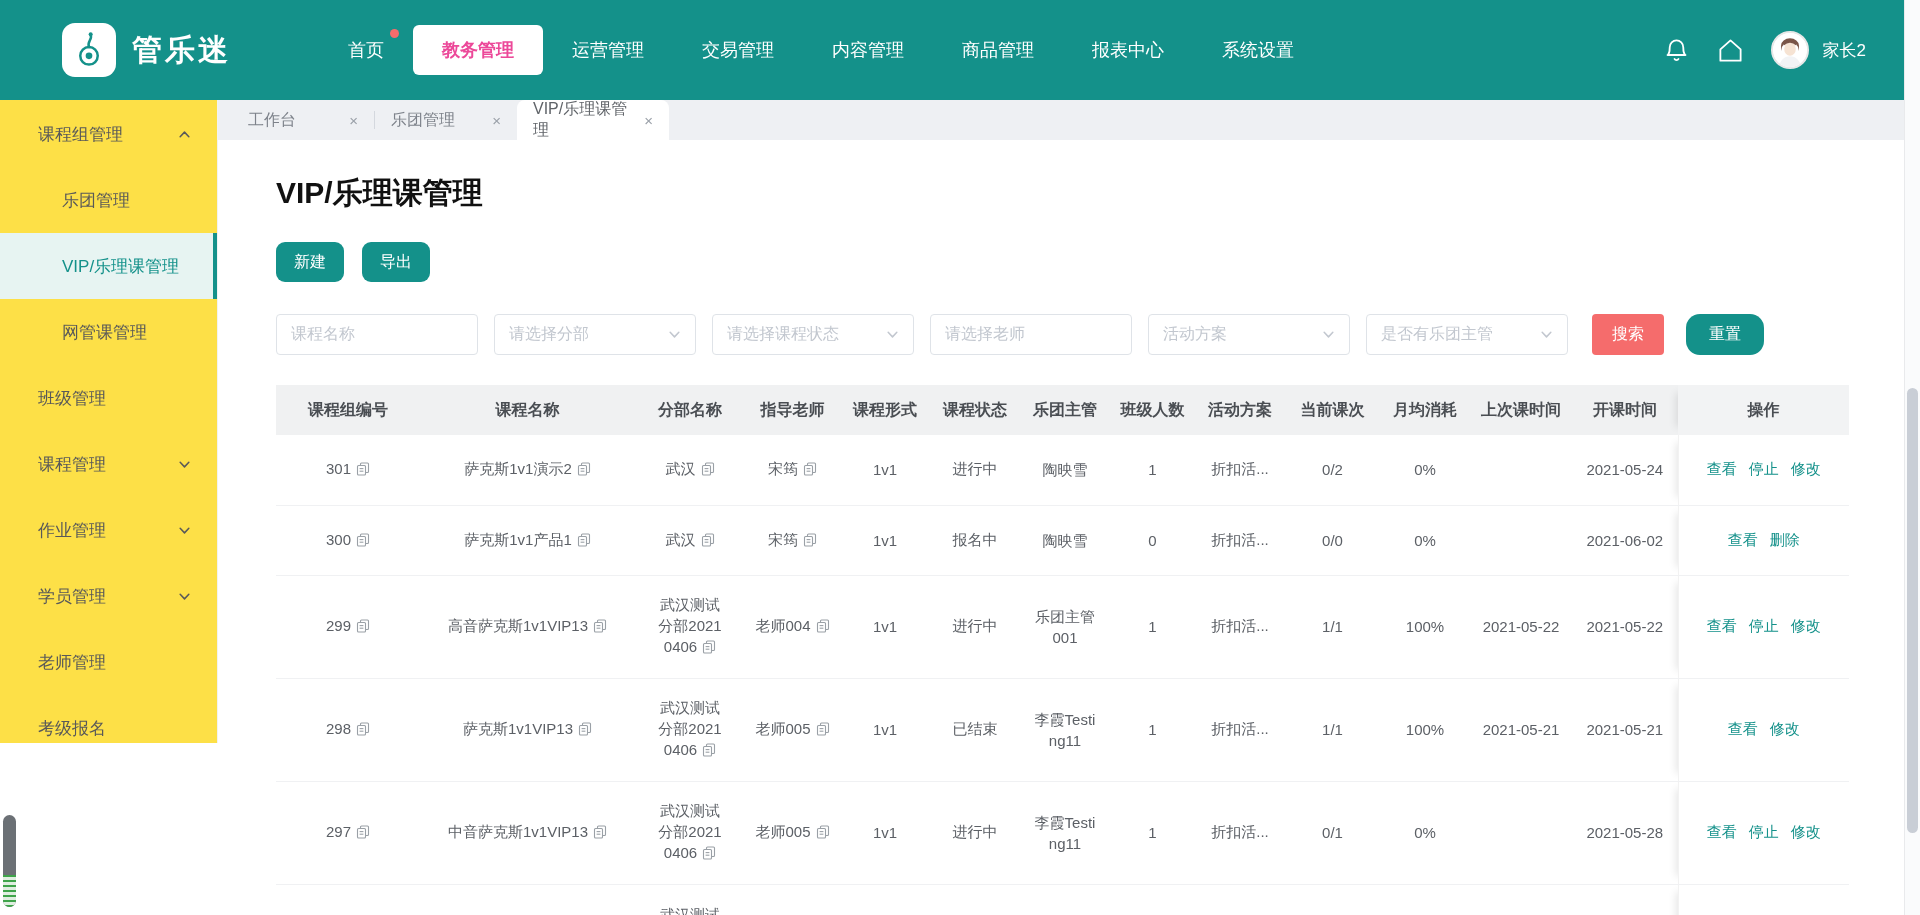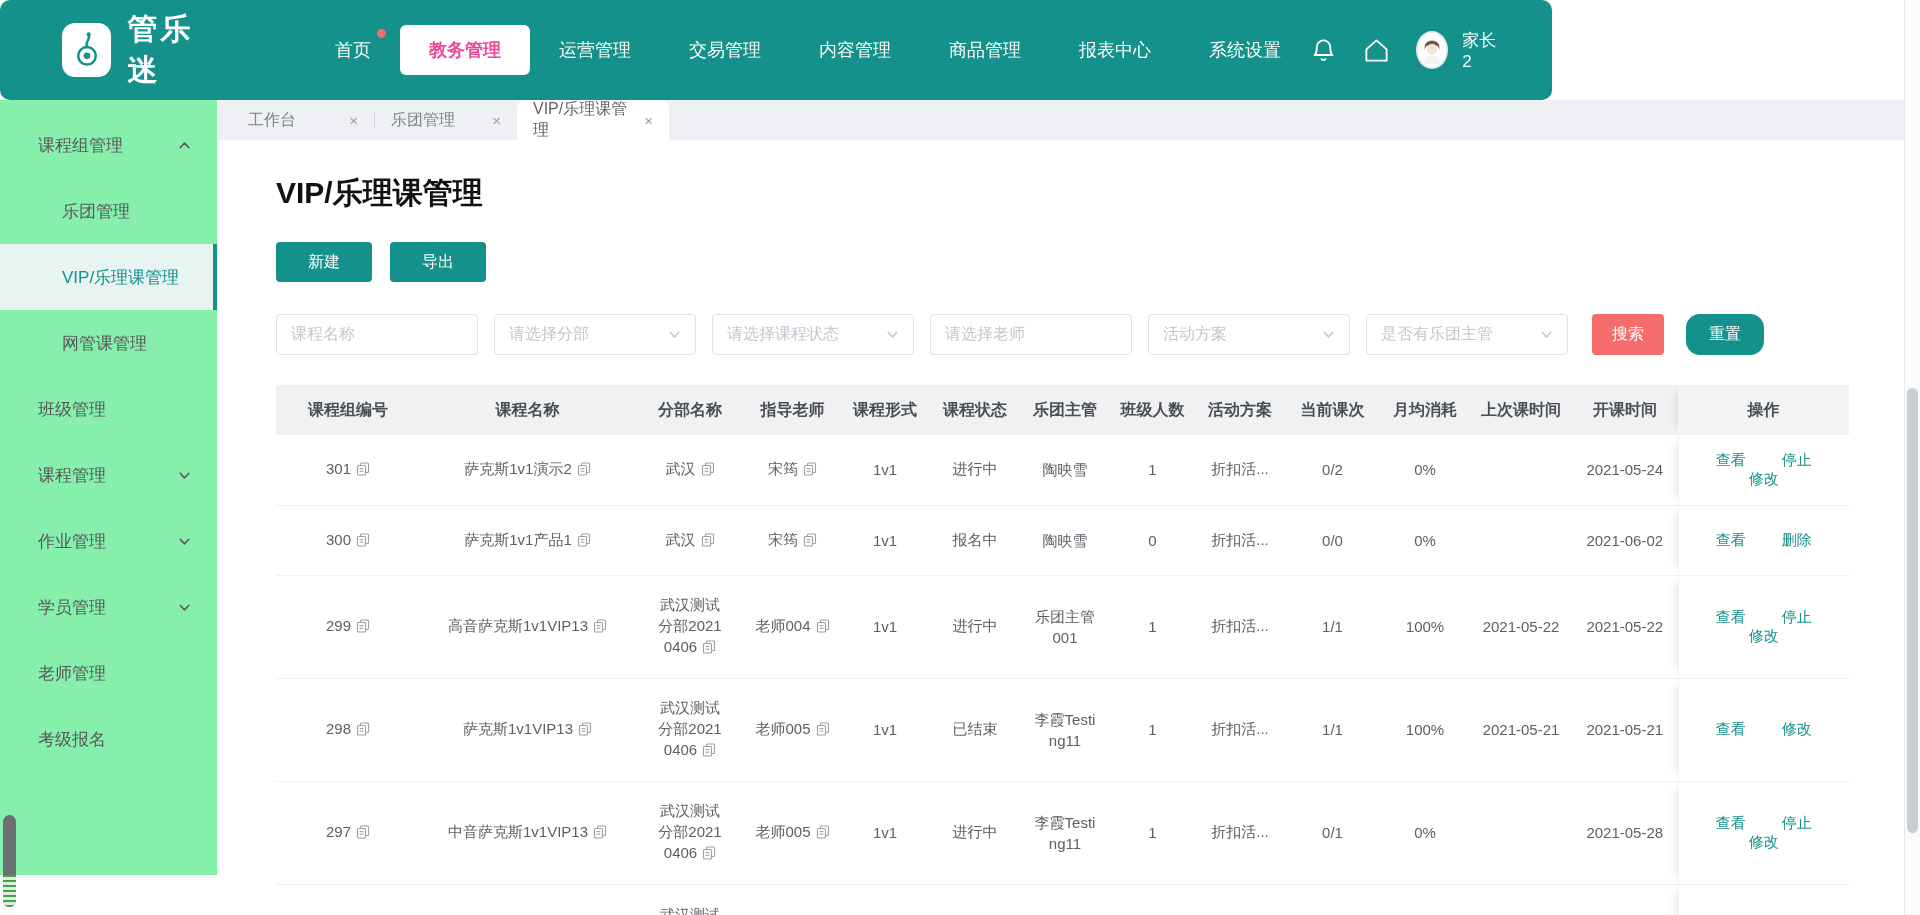--- a/index.html
+++ b/index.html
@@ -1,39 +1,39 @@
 <!DOCTYPE html>
 <html><head>
 <meta charset="utf-8">
 <style>
   * { box-sizing: border-box; margin: 0; padding: 0; }
   html,body { width:1920px; height:915px; overflow:hidden; background:#fff;
     font-family:"Liberation Sans","DejaVu Sans",sans-serif; }
   .app { position:relative; width:1920px; height:915px; overflow:hidden; }
 
   
-  .topbar { position:absolute; top:0; left:0; width:1552px; height:100px;
-    background:#14918A; display:flex; align-items:center; padding:0 54px 0 62px; color:#fff;border-radius:10px; }
+  .topbar { position:absolute; top:0; left:0; width:1920px; height:100px;
+    background:#14918A; display:flex; align-items:center; padding:0 54px 0 62px; color:#fff; }
   .logo { display:flex; align-items:center; gap:16px; }
   .logo-box { width:54px; height:54px; background:#fff; border-radius:13px;
     display:flex; align-items:center; justify-content:center; }
   .brand { font-size:30px; font-weight:bold; letter-spacing:3px; }
   .mainnav { display:flex; align-items:center; margin-left:88px; gap:0; }
   .nav-item { position:relative; font-size:18px; padding:13px 29px; cursor:pointer; white-space:nowrap; }
   .nav-item.active { background:#fff; color:#ec4899; border-radius:6px; font-weight:bold; }
   .nav-dot { position:absolute; top:4px; right:14px; width:9px; height:9px; border-radius:50%; background:#F56C6C; }
   .top-right { margin-left:auto; display:flex; align-items:center; gap:26px; }
   .top-icon { width:28px; height:28px; display:flex; align-items:center; justify-content:center; cursor:pointer; }
   .avatar { width:38px; height:38px; border-radius:50%; background:#fff; overflow:hidden;
     display:flex; align-items:center; justify-content:center; border:2px solid #e8e8e8; }
   .username { font-size:17px; margin-left:-12px; }
 
   
-  .sidebar { position:absolute; top:100px; left:0; width:218px; height:775px; background:#86efac;
-    border-right:1px solid #f2f2f2; padding-top:12px; }
+  .sidebar { position:absolute; top:100px; left:0; width:218px; height:643px; background:#fde047;
+    border-right:1px solid #f2f2f2; padding-top:1px; }
   .menu-item { height:66px; display:flex; align-items:center; font-size:17px; color:#595959; cursor:pointer; }
   .menu-item.group { padding-left:38px; }
   .menu-item.child { padding-left:62px; }
   .menu-item.plain { padding-left:38px; }
   .menu-item.active { background:#E7F4F2; color:#14918A; border-right:4px solid #14918A; font-weight:500; }
   .menu-chevron { margin-left:auto; margin-right:26px; display:flex; }
   .menu-chevron svg { stroke:#99a0a8; }
   .menu-chevron.up svg { transform:rotate(180deg); }
 
   
@@ -55,22 +55,22 @@
   .collapse-rail { position:absolute; left:219px; top:140px; width:21px; height:342px; background:#EDF1F6; }
   .collapse-handle { position:absolute; left:219px; top:482px; width:21px; height:76px; background:#D6DDE5;
     clip-path:polygon(0 0,100% 22%,100% 78%,0 100%); display:flex; align-items:center; justify-content:center;
     color:#fff; font-size:15px; cursor:pointer; }
 
   
   .content { position:absolute; top:140px; left:218px; width:1702px; height:775px;
     background:#fff; padding:30px 0 0 58px; overflow:hidden; }
   .page-title { font-size:30px; line-height:46px; font-weight:bold; color:#111; margin-bottom:26px; }
   .btn-row { display:flex; gap:18px; margin-bottom:32px; }
-  .btn { height:40px; padding:0 32px; background:#14918A; color:#fff; font-size:16px;
-    border:none; border-radius:4px; cursor:pointer; white-space:nowrap; }
+  .btn { height:40px; padding:0 18px; background:#14918A; color:#fff; font-size:16px;
+    border:none; border-radius:9px; cursor:pointer; white-space:nowrap; }
   .filter-row { display:flex; align-items:center; margin-bottom:30px; }
   .filter { width:202px; height:41px; border:1px solid #dfe3e8; border-radius:4px; background:#fff;
     display:flex; align-items:center; padding:0 14px; font-size:16px; color:#c2c7cf;
     margin-right:16px; cursor:text; }
   .filter.select { cursor:pointer; }
   .filter .arrow { margin-left:auto; display:flex; }
   .btn-search { width:72px; height:41px; background:#F56C6C; color:#fff; font-size:16px;
     border:none; border-radius:4px; margin-left:8px; cursor:pointer; }
   .btn-reset { width:78px; height:41px; background:#14918A; color:#fff; font-size:16px;
     border:none; border-radius:14px; margin-left:22px; cursor:pointer; }
@@ -80,21 +80,21 @@
   thead tr { height:50px; background:#F0F1F2; }
   th { font-size:16px; color:#4a4e53; font-weight:bold; text-align:center; }
   th.op { background:#F2F3F4; box-shadow:-10px 0 8px -8px rgba(0,0,0,0.10); }
   tbody tr.short { height:70px; }
   tbody tr.tall { height:103px; }
   td { font-size:15px; color:#5c6066; text-align:center; border-bottom:1px solid #f0f1f3;
     vertical-align:middle; padding:4px 2px; }
   td.op { box-shadow:-10px 0 8px -8px rgba(0,0,0,0.10); border-left:1px solid #f2f2f2; }
   .cellwrap { display:inline-block; max-width:66px; word-break:break-all; line-height:21px; vertical-align:middle; }
   .copy-ic { margin-left:5px; vertical-align:-2px; cursor:pointer; }
-  .op-link { color:#14918A; margin:0 18px; cursor:pointer; white-space:nowrap; }
+  .op-link { color:#14918A; margin:0 6px; cursor:pointer; white-space:nowrap; }
 
   
   .v-scrollbar { position:absolute; top:0; right:0; width:16px; height:915px; background:#FAFBFC;
     border-left:1px solid #e9eaec; }
   .v-thumb { position:absolute; left:2px; width:11px; top:388px; height:445px; background:#c9ced6; border-radius:6px; }
 </style>
 </head>
 <body>
 
 <div class="app">

